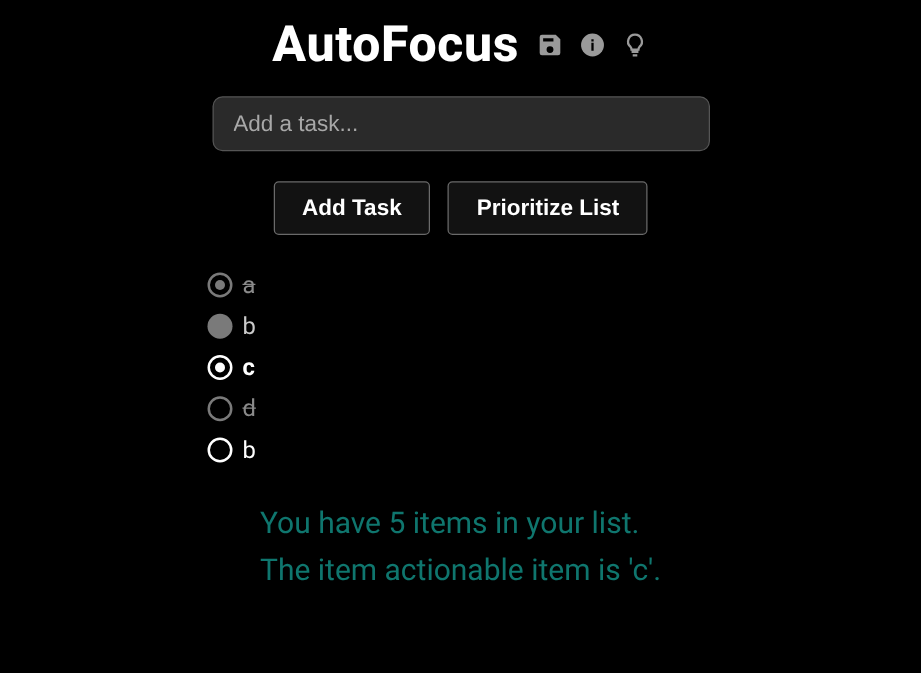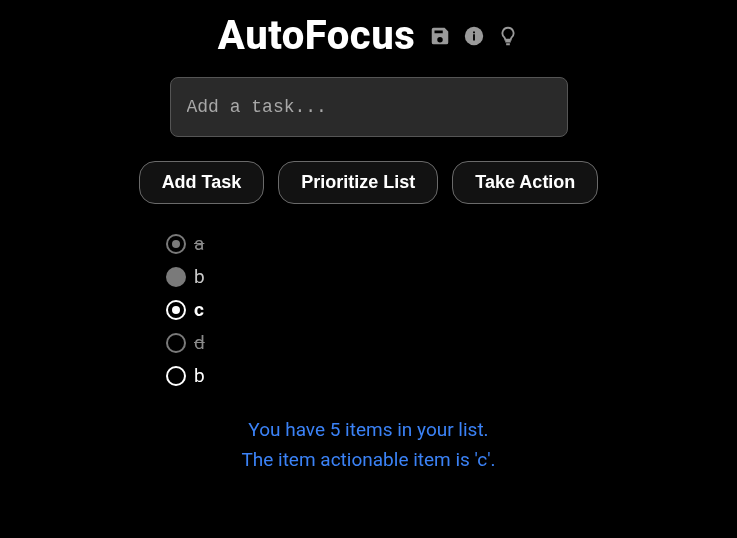--- a/index.html
+++ b/index.html
@@ -36,46 +36,45 @@
     }
     .hicon {
       color: #9a9a9a;
       display: inline-flex;
     }
     .input-row {
       margin-bottom: 24px;
     }
     .task-input {
       width: 398px;
-      height: 60px;
+      height: 44px;
       background: #2a2a2a;
       border: 1px solid #555;
       border-radius: 8px;
       color: #f97316;
       font-size: 18px;
       padding: 0 16px;
       outline: none;
-      font-family: Liberation Mono, monospace;
     }
     .task-input::placeholder {
       color: #a8a8a8;
     }
     .button-row {
       display: flex;
       gap: 14px;
       margin-bottom: 28px;
     }
     .btn {
       background: #121212;
       border: 1px solid #6a6a6a;
       color: #ffffff;
       font-size: 18px;
       font-weight: 700;
       padding: 10px 22px;
-      border-radius: 16px;
+      border-radius: 4px;
       cursor: pointer;
     }
     .task-list {
       display: flex;
       flex-direction: column;
       gap: 10px;
       margin-bottom: 28px;
       align-self: flex-start;
       margin-left: 166px;
     }
@@ -118,24 +117,24 @@
       color: #cacaca;
     }
     .task-label-bold {
       color: #ffffff;
       font-weight: 700;
     }
     .task-label-white {
       color: #ffffff;
     }
     .status {
-      text-align: center;
-      font-size: 19px;
+      text-align: left;
+      font-size: 24px;
       line-height: 1.6;
-      color: #3b82f6;
+      color: #0f766e;
     }
   </style>
 </head>
 <body>
 
 <div class="header">
   <div class="title">AutoFocus</div>
   <div class="header-icons">
     <span class="hicon">
       <svg width="22" height="22" viewBox="0 0 24 24" fill="currentColor">
@@ -156,21 +155,20 @@
   </div>
 </div>
 
 <div class="input-row">
   <input class="task-input" type="text" placeholder="Add a task..." style="">
 </div>
 
 <div class="button-row">
   <button class="btn">Add Task</button>
   <button class="btn">Prioritize List</button>
-  <button class="btn">Take Action</button>
 </div>
 
 <div class="task-list">
   <div class="task-item">
     <span class="circle circle-outline-gray">
         <span class="dot-inner dot-gray"></span>
       </span>
     <span class="task-label-dim">a</span>
   </div>
   <div class="task-item">

